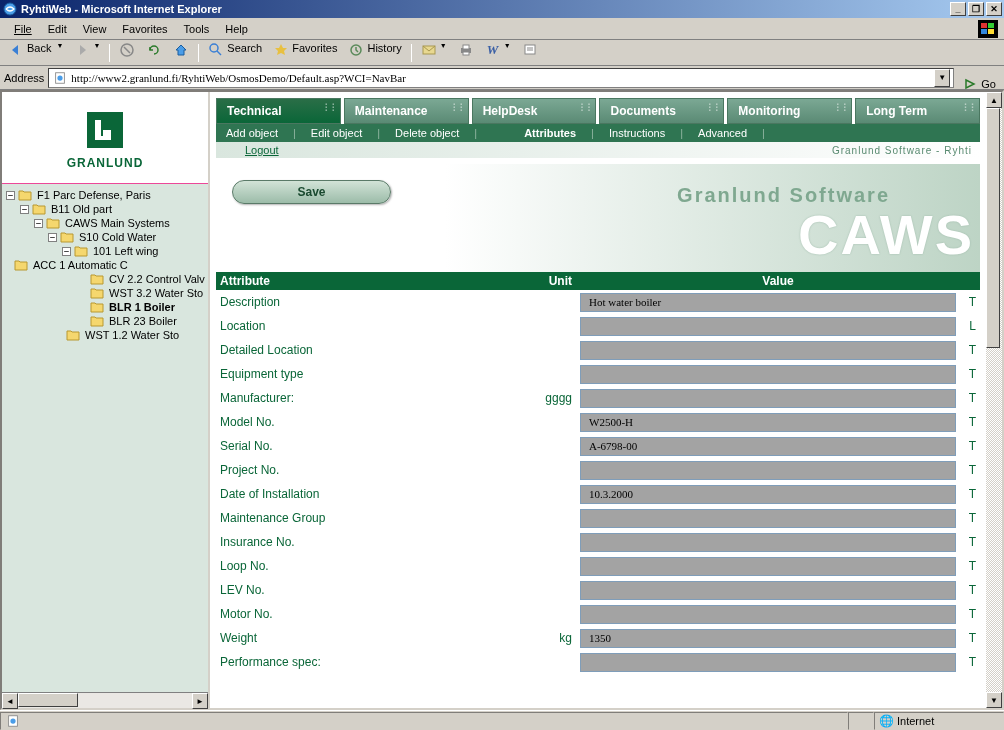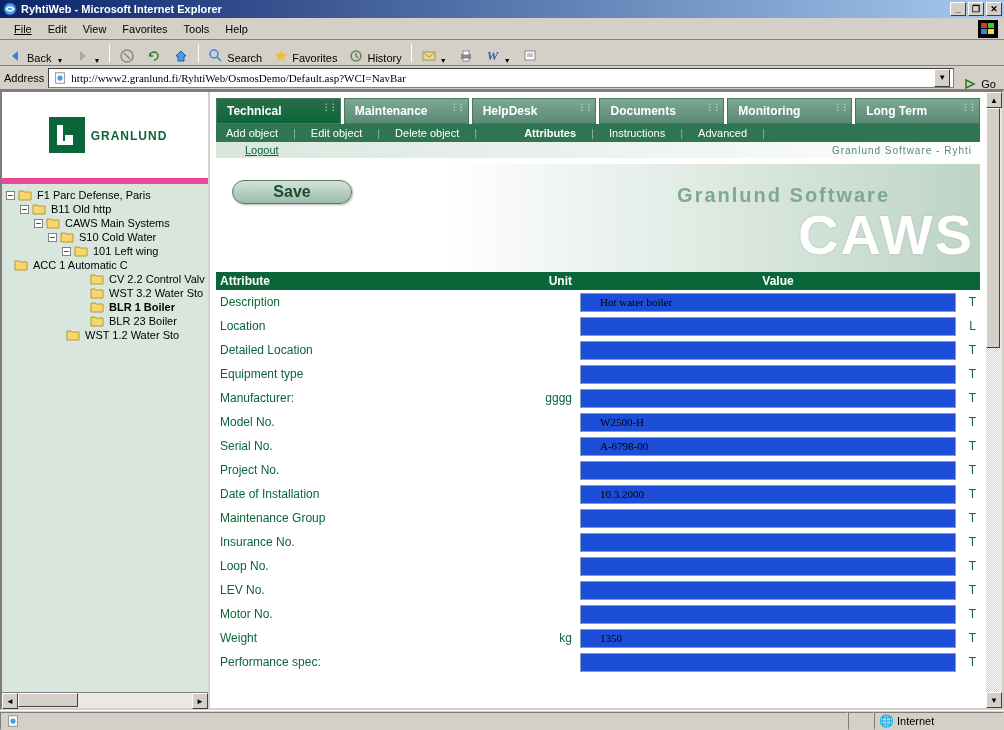--- a/index.html
+++ b/index.html
@@ -12,37 +12,37 @@
 .win-btn { width: 16px; height: 14px; background: #d4d0c8; border: 1px solid #fff; border-right-color: #404040; border-bottom-color: #404040; margin-left: 2px; display: inline-flex; align-items: center; justify-content: center; font-size: 9px; font-family: Arial; color: #000; cursor: default; }
 
 
 .menubar { background: #d4d0c8; height: 22px; display: flex; align-items: center; padding: 0 6px; border-bottom: 1px solid #808080; }
 .menubar .menu-item { padding: 2px 8px; cursor: default; }
 .menubar .menu-item .underline { text-decoration: underline; }
 .menubar .win-logo { margin-left: auto; width: 20px; height: 18px; background: #000; display: flex; align-items: center; justify-content: center; }
 
 
 .toolbar { background: #d4d0c8; height: 26px; display: flex; align-items: center; padding: 0 4px; border-bottom: 1px solid #808080; gap: 3px; }
-.tb-btn { height: 22px; display: inline-flex; align-items: flex-end; padding: 0 4px; cursor: default; gap: 3px; }
+.tb-btn { height: 22px; display: inline-flex; align-items: flex-start; padding: 0 4px; cursor: default; gap: 3px; }
 .tb-sep { width: 1px; height: 18px; background: #808080; border-right: 1px solid #fff; margin: 0 2px; }
 .tb-icon { width: 16px; height: 16px; display: inline-flex; align-items: center; justify-content: center; font-size: 13px; }
 
 
 .addressbar { background: #d4d0c8; height: 24px; display: flex; align-items: center; padding: 0 4px; border-bottom: 1px solid #808080; gap: 4px; }
 .addressbar .addr-input { flex: 1; height: 20px; background: #fff; border: 1px solid #808080; border-top-color: #404040; border-left-color: #404040; display: flex; align-items: center; padding: 0 3px; gap: 3px; }
 .addr-input input { flex: 1; border: none; outline: none; font-size: 11px; font-family: Tahoma; }
 .addr-drop { width: 16px; height: 18px; background: #d4d0c8; border: 1px solid #fff; border-right-color: #404040; border-bottom-color: #404040; display: flex; align-items: center; justify-content: center; font-size: 8px; }
 .go-btn { display: flex; align-items: center; gap: 3px; padding: 0 4px; cursor: default; margin-top: 12px; }
 
 
 .content-wrap { display: flex; height: calc(730px - 18px - 22px - 26px - 24px - 20px); border: 2px inset #d4d0c8; }
 
 
 .left-pane { width: 208px; background: #d9e6de; border-right: 2px inset #d4d0c8; display: flex; flex-direction: column; }
-.logo-box { background: #fff; height: 92px; display: flex; flex-direction: row; align-items: center; justify-content: center; border-bottom: 6px solid #ec4899; }
+.logo-box { background: #fff; height: 92px; display: flex; flex-direction: column; align-items: center; justify-content: center; border-bottom: 1px solid #ec4899; }
 .logo-g { width: 48px; height: 48px; position: relative; }
 .logo-g svg { width: 48px; height: 48px; }
 .logo-text { color: #0a6638; font-weight: bold; font-size: 12px; letter-spacing: 1px; margin-top: 2px; }
 
 .tree { flex: 1; overflow: hidden; padding: 4px 0; font-size: 11px; }
 .tree-node { white-space: nowrap; padding: 1px 0; display: flex; align-items: center; cursor: default; }
 .tree-toggle { width: 9px; height: 9px; border: 1px solid #808080; background: #fff; display: inline-flex; align-items: center; justify-content: center; font-size: 9px; line-height: 7px; margin-right: 3px; font-family: monospace; }
 .tree-toggle.blank { border: none; background: transparent; }
 .folder-icon { width: 14px; height: 12px; display: inline-flex; align-items: center; justify-content: center; margin-right: 3px; }
 .folder-icon svg { width: 14px; height: 12px; }
@@ -73,36 +73,36 @@
 .submenu .sm-item.active { font-weight: bold; margin-left: 32px; }
 .submenu .sep { color: #8fb5a1; }
 
 
 .logout-row { display: flex; padding: 2px 8px; margin: 0 6px; align-items: center; background: linear-gradient(to right, #d9e6de, #fff); font-size: 11px; }
 .logout-row .logout { color: #0a6638; text-decoration: underline; cursor: default; padding-left: 21px; }
 .logout-row .brand { margin-left: auto; color: #588a70; letter-spacing: 1px; font-size: 10px; }
 
 
 .banner { margin: 6px 6px 0 6px; height: 108px; background: linear-gradient(to right, #fff 30%, #bdd4c5); position: relative; overflow: hidden; }
-.save-btn { position: absolute; left: 16px; top: 16px; width: 120px; height: 24px; background: linear-gradient(to bottom, #d2e3d7, #9cbca9); border: 1px solid #5a7a68; border-radius: 12px; color: #1a4a30; font-weight: bold; display: flex; align-items: center; justify-content: center; cursor: default; box-shadow: 1px 1px 2px rgba(0,0,0,0.3); font-size: 16px; }
+.save-btn { position: absolute; left: 16px; top: 16px; width: 159px; height: 24px; background: linear-gradient(to bottom, #d2e3d7, #9cbca9); border: 1px solid #5a7a68; border-radius: 12px; color: #1a4a30; font-weight: bold; display: flex; align-items: center; justify-content: center; cursor: default; box-shadow: 1px 1px 2px rgba(0,0,0,0.3); font-size: 12px; }
 .banner .bg-text1 { position: absolute; right: 90px; top: 20px; font-size: 20px; color: #7fa890; font-weight: bold; letter-spacing: 2px; }
 .banner .bg-text2 { position: absolute; right: 6px; top: 38px; font-size: 56px; color: #fff; font-weight: bold; letter-spacing: 2px; font-family: Arial; text-shadow: 0 0 2px #9cb8a8; }
 
 
 .attr-table { margin: 0 6px; }
 .attr-header { background: #0a6638; color: #fff; display: flex; font-weight: bold; font-size: 12px; padding: 2px 4px; }
 .attr-header .col-attr { flex: 0 0 320px; }
 .attr-header .col-unit { flex: 0 0 40px; text-align: right; padding-right: 8px; }
 .attr-header .col-val { flex: 1; text-align: center; }
 .attr-row { display: flex; align-items: center; padding: 1px 4px; height: 24px; }
 .attr-row .col-attr { flex: 0 0 320px; color: #0a6638; font-size: 12px; }
 .attr-row .col-unit { flex: 0 0 40px; color: #0a6638; text-align: right; padding-right: 8px; font-size: 12px; }
 .attr-row .col-val { flex: 1; }
 .attr-row .col-flag { flex: 0 0 20px; color: #0a6638; text-align: right; font-size: 12px; }
-.attr-row input { width: 100%; height: 19px; border: 1px solid #7f9db9; padding: 0 19px; font-size: 11px; font-family: Tahoma; background: #1d4ed8; }
+.attr-row input { width: 100%; height: 19px; border: 1px solid #7f9db9; padding: 0 8px; font-size: 11px; font-family: Tahoma; background: #a3a3a3; }
 
 
 .statusbar { height: 20px; background: #d4d0c8; border-top: 1px solid #fff; display: flex; align-items: center; font-size: 11px; }
 .status-cell { border: 1px inset #d4d0c8; height: 18px; display: flex; align-items: center; padding: 0 4px; gap: 3px; }
 .status-cell.wide { flex: 1; }
 .status-cell.narrow { width: 26px; }
 .status-cell.med { width: 130px; }
 .globe { font-size: 12px; }
 </style>
 </head>
@@ -287,21 +287,21 @@
           </span>
           <span class="tree-label">F1   Parc Defense, Paris</span>
         </div>
       <div class="tree-node" style="padding-left:18px">
           <span class="tree-toggle">−</span>
           <span class="folder-icon">
             <svg viewBox="0 0 14 12">
               <path d="M1 2 L5 2 L6 3 L13 3 L13 11 L1 11 Z" fill="#f5d76e" stroke="#b89830"></path>
             </svg>
           </span>
-          <span class="tree-label">B11   Old http</span>
+          <span class="tree-label">B11   Old part</span>
         </div>
       <div class="tree-node" style="padding-left:32px">
           <span class="tree-toggle">−</span>
           <span class="folder-icon">
             <svg viewBox="0 0 14 12">
               <path d="M1 2 L5 2 L6 3 L13 3 L13 11 L1 11 Z" fill="#f5d76e" stroke="#b89830"></path>
             </svg>
           </span>
           <span class="tree-label">CAWS   Main Systems</span>
         </div>

